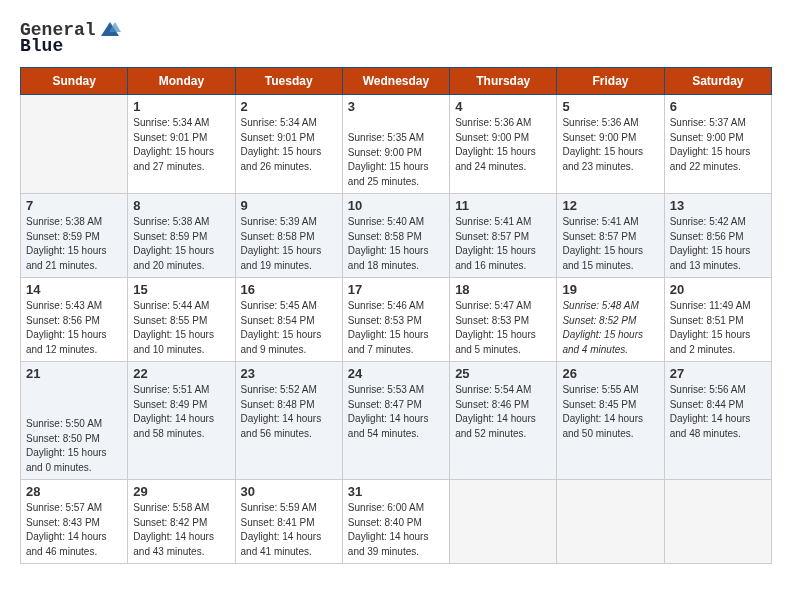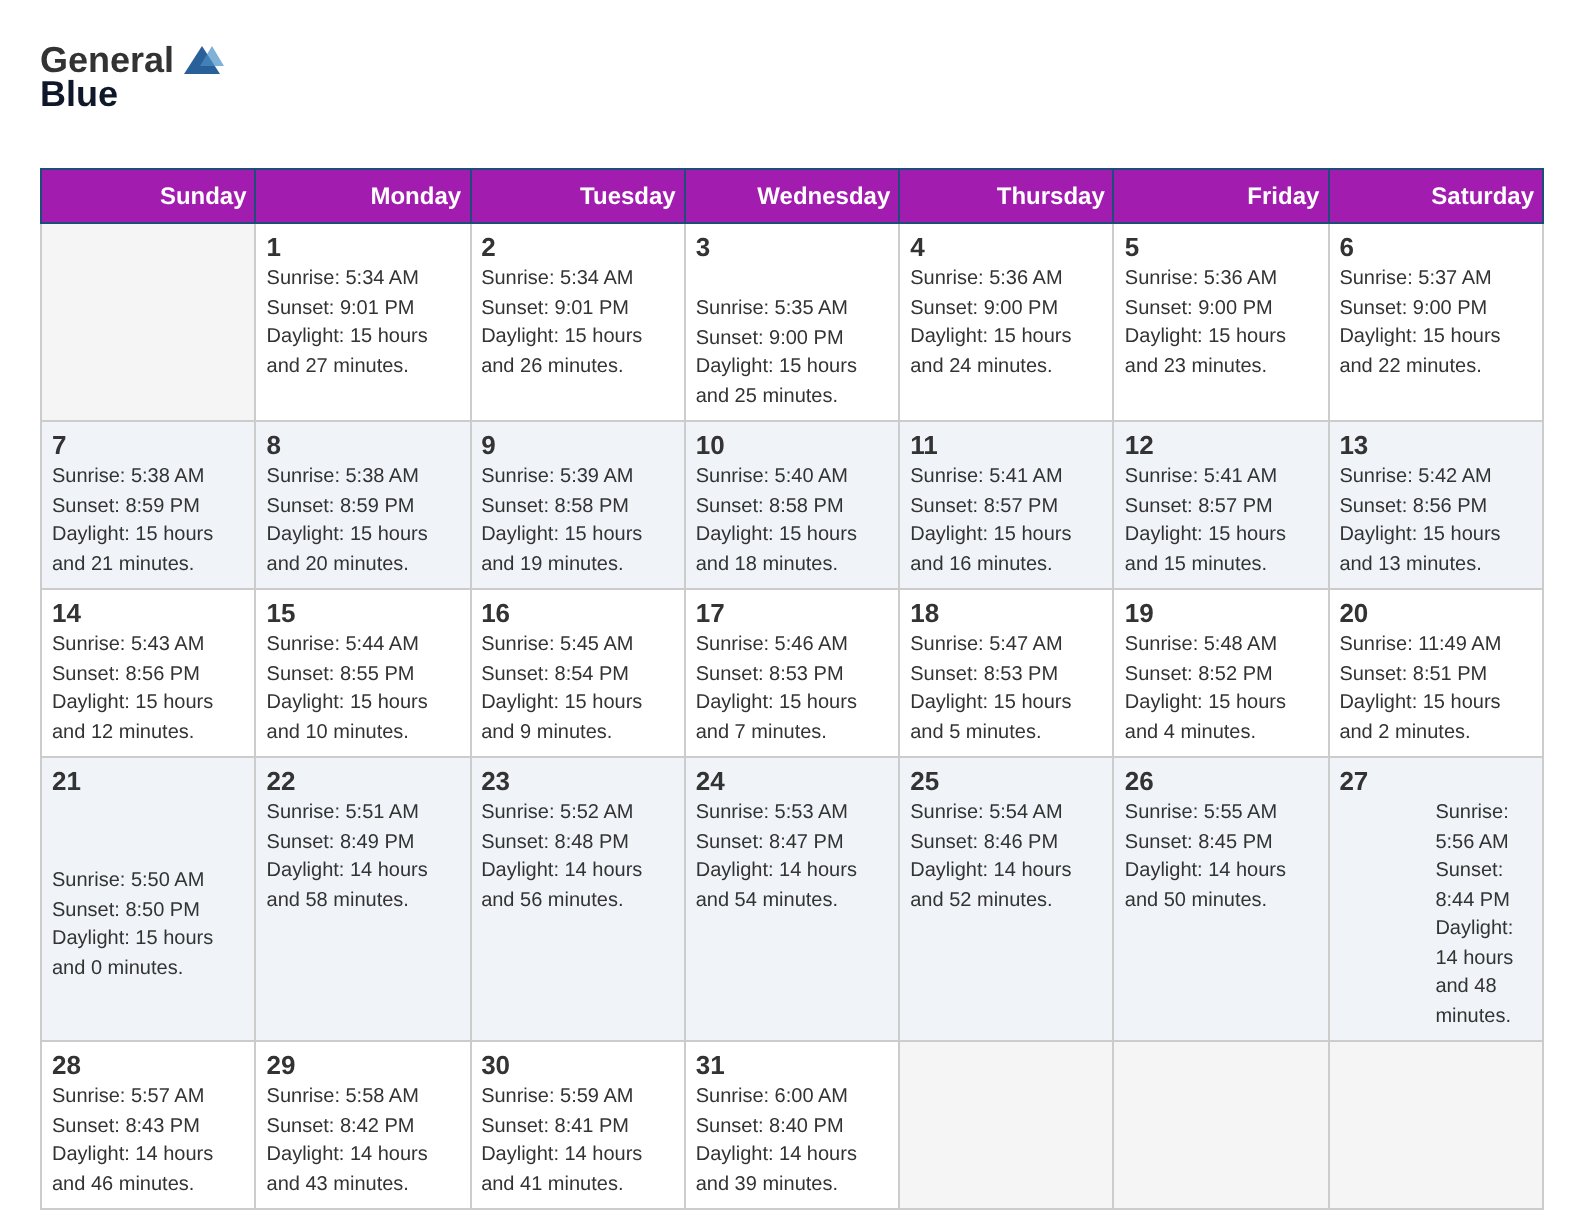--- a/index.html
+++ b/index.html
@@ -7,21 +7,22 @@
       font-family: Arial, sans-serif;
       background: #fff;
       width: 792px;
       min-height: 612px;
       padding: 20px;
     }
     .header {
       display: flex;
       justify-content: space-between;
       align-items: flex-start;
-      margin-bottom: 26px;
+      margin-bottom: 11px;
+      font-family: Liberation Mono, monospace;
     }
     .logo {
       display: flex;
       flex-direction: column;
       align-items: flex-start;
     }
     .logo-text {
       display: flex;
       align-items: center;
       gap: 2px;
@@ -39,26 +40,26 @@
       font-size: 16px;
       color: #333;
       font-weight: bold;
     }
     table {
       width: 100%;
       border-collapse: collapse;
       table-layout: fixed;
     }
     thead th {
-      background-color: #a21caf;
+      background-color: #c2410c;
       color: #fff;
       font-size: 12px;
       font-weight: bold;
       padding: 6px 4px;
-      text-align: right;
+      text-align: center;
       border: 1px solid #1e4d7a;
     }
     tbody td {
       border: 1px solid #ccc;
       vertical-align: top;
       padding: 4px 5px;
       font-size: 10.5px;
       color: #333;
       height: 80px;
     }
@@ -247,21 +248,21 @@
         </td>
         <td>
           <span class="day-number">18</span>
           <div class="day-info" style="white-space: pre-line;">Sunrise: 5:47 AM
 Sunset: 8:53 PM
 Daylight: 15 hours
 and 5 minutes.</div>
         </td>
         <td>
           <span class="day-number">19</span>
-          <div class="day-info" style="white-space: pre-line;">Sunrise: 5:48 AM
+          <div class="day-info" style="white-space: pre-line; font-style: italic;">Sunrise: 5:48 AM
 Sunset: 8:52 PM
 Daylight: 15 hours
 and 4 minutes.</div>
         </td>
         <td>
           <span class="day-number">20</span>
           <div class="day-info" style="white-space: pre-line;">Sunrise: 11:49 AM
 Sunset: 8:51 PM
 Daylight: 15 hours
 and 2 minutes.</div>
@@ -305,21 +306,21 @@
         </td>
         <td>
           <span class="day-number">26</span>
           <div class="day-info" style="white-space: pre-line;">Sunrise: 5:55 AM
 Sunset: 8:45 PM
 Daylight: 14 hours
 and 50 minutes.</div>
         </td>
         <td>
           <span class="day-number">27</span>
-          <div class="day-info" style="white-space: pre-line; margin-left: 48px;">Sunrise: 5:56 AM
+          <div class="day-info" style="white-space: pre-line;">Sunrise: 5:56 AM
 Sunset: 8:44 PM
 Daylight: 14 hours
 and 48 minutes.</div>
         </td>
       </tr>
       <tr>
         <td>
           <span class="day-number">28</span>
           <div class="day-info" style="white-space: pre-line;">Sunrise: 5:57 AM
 Sunset: 8:43 PM

